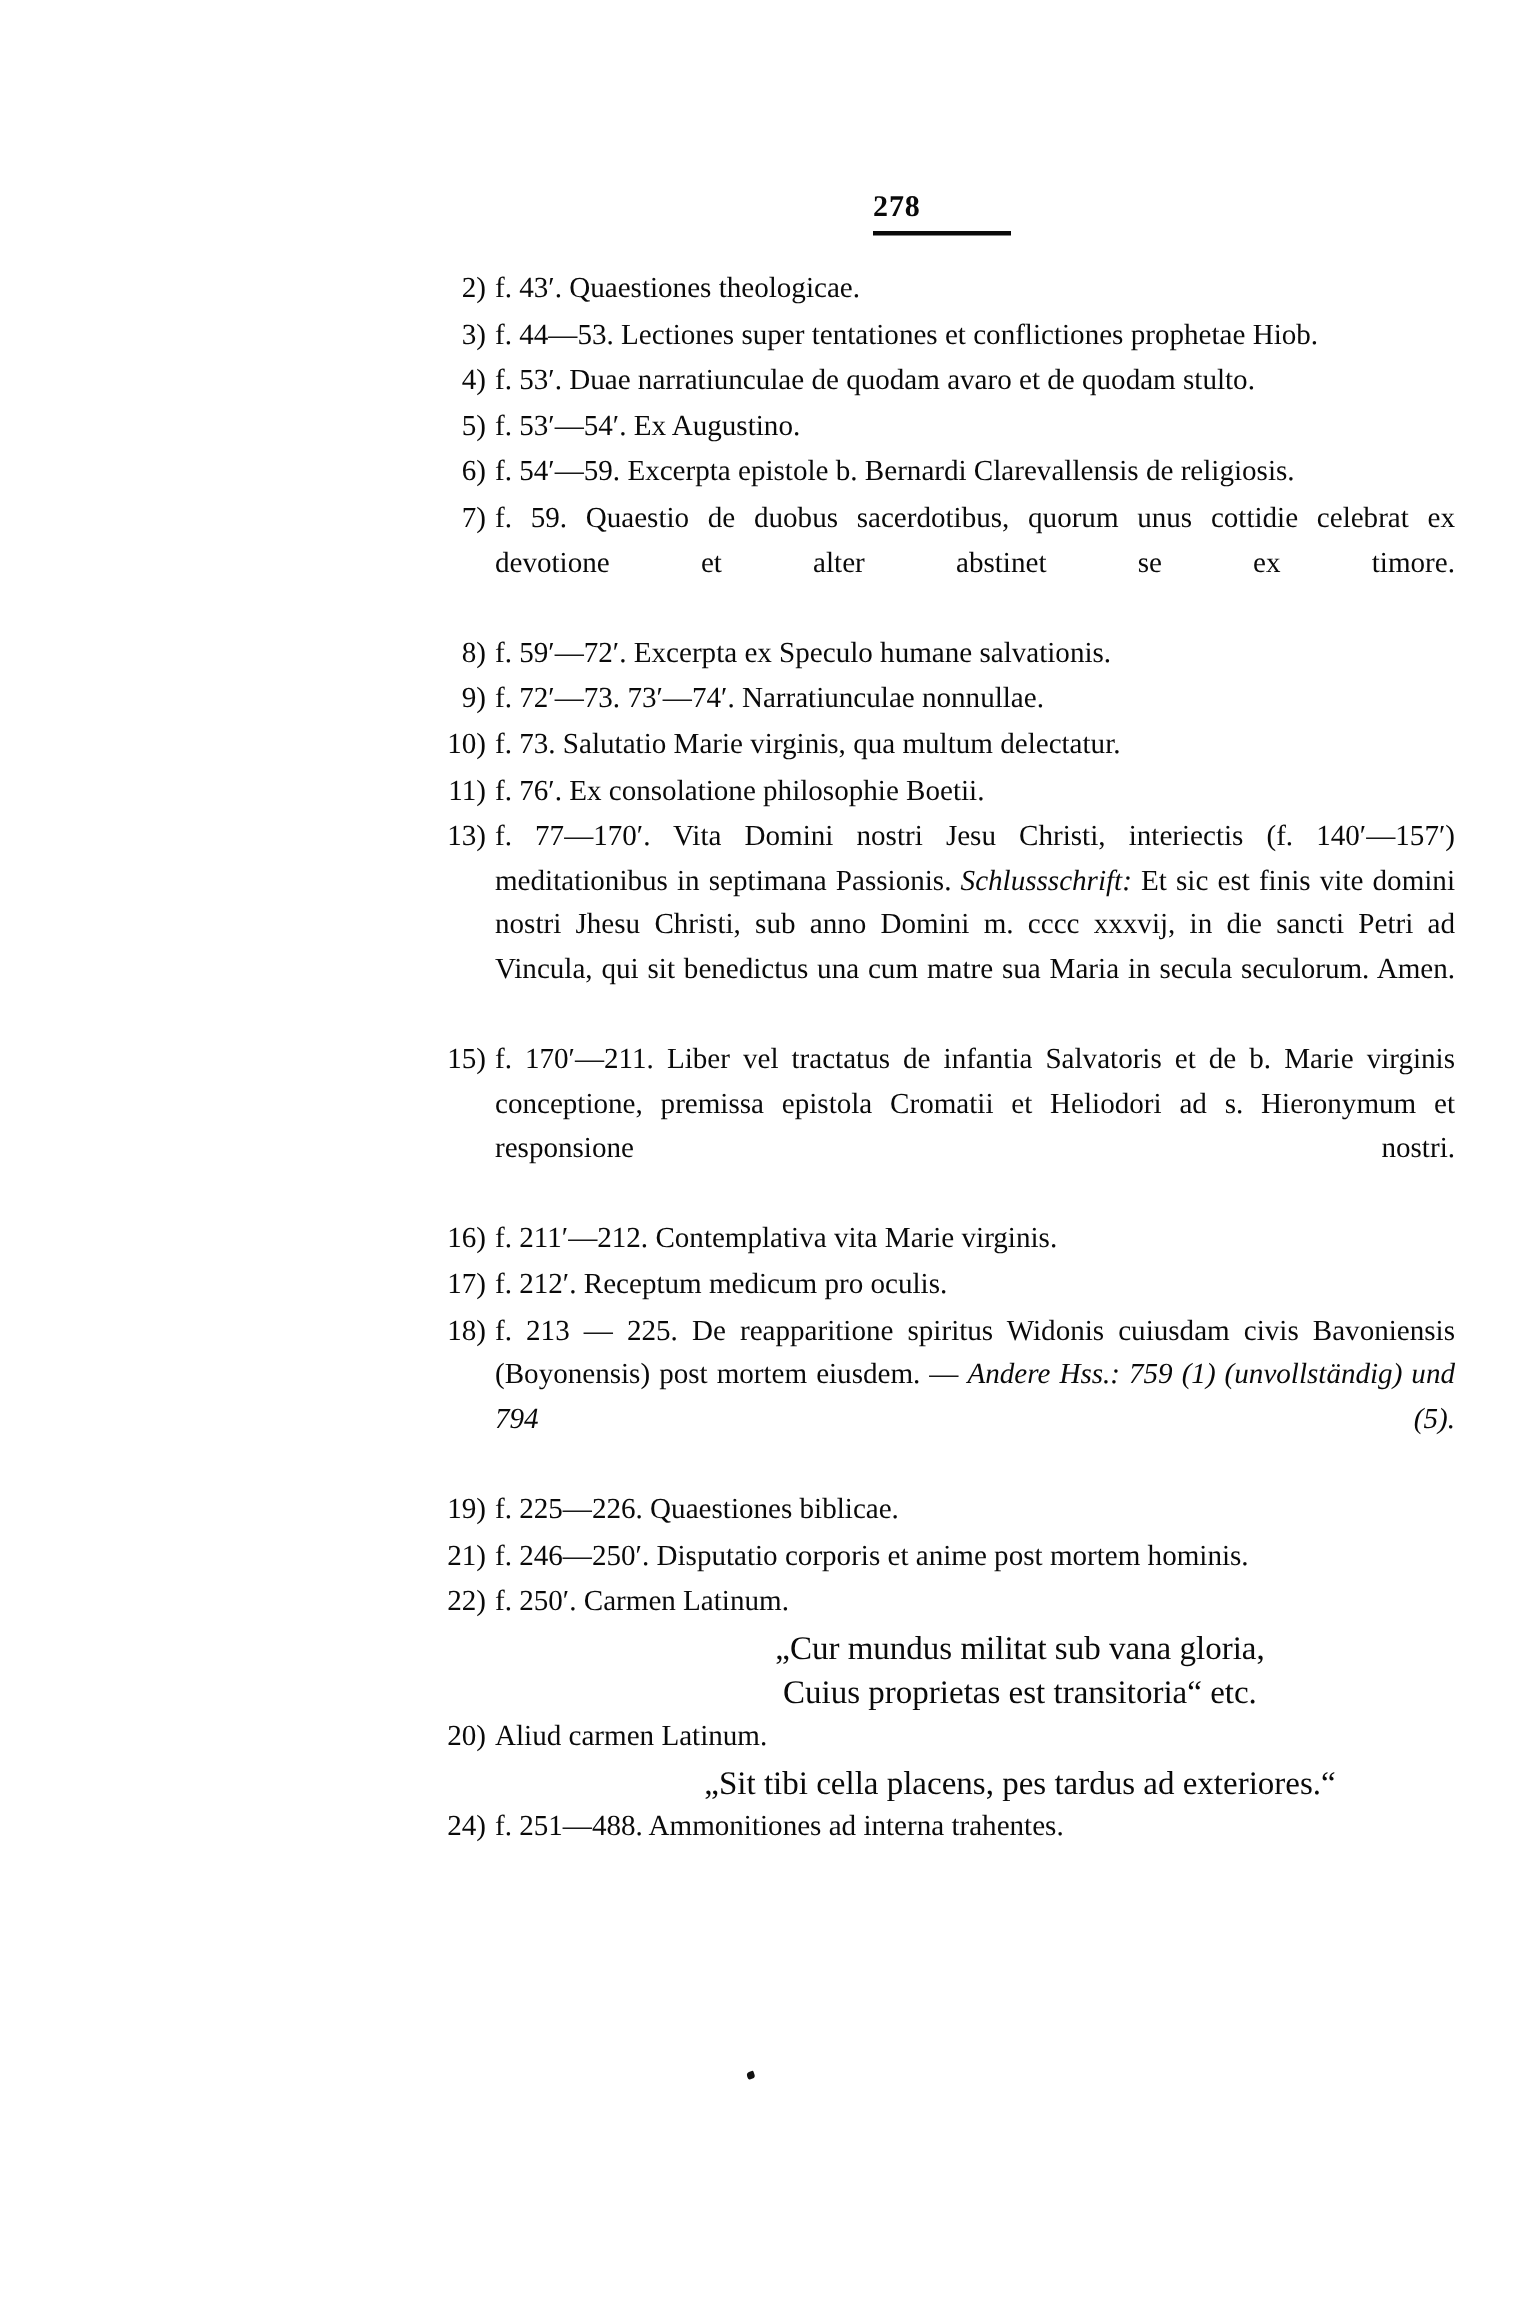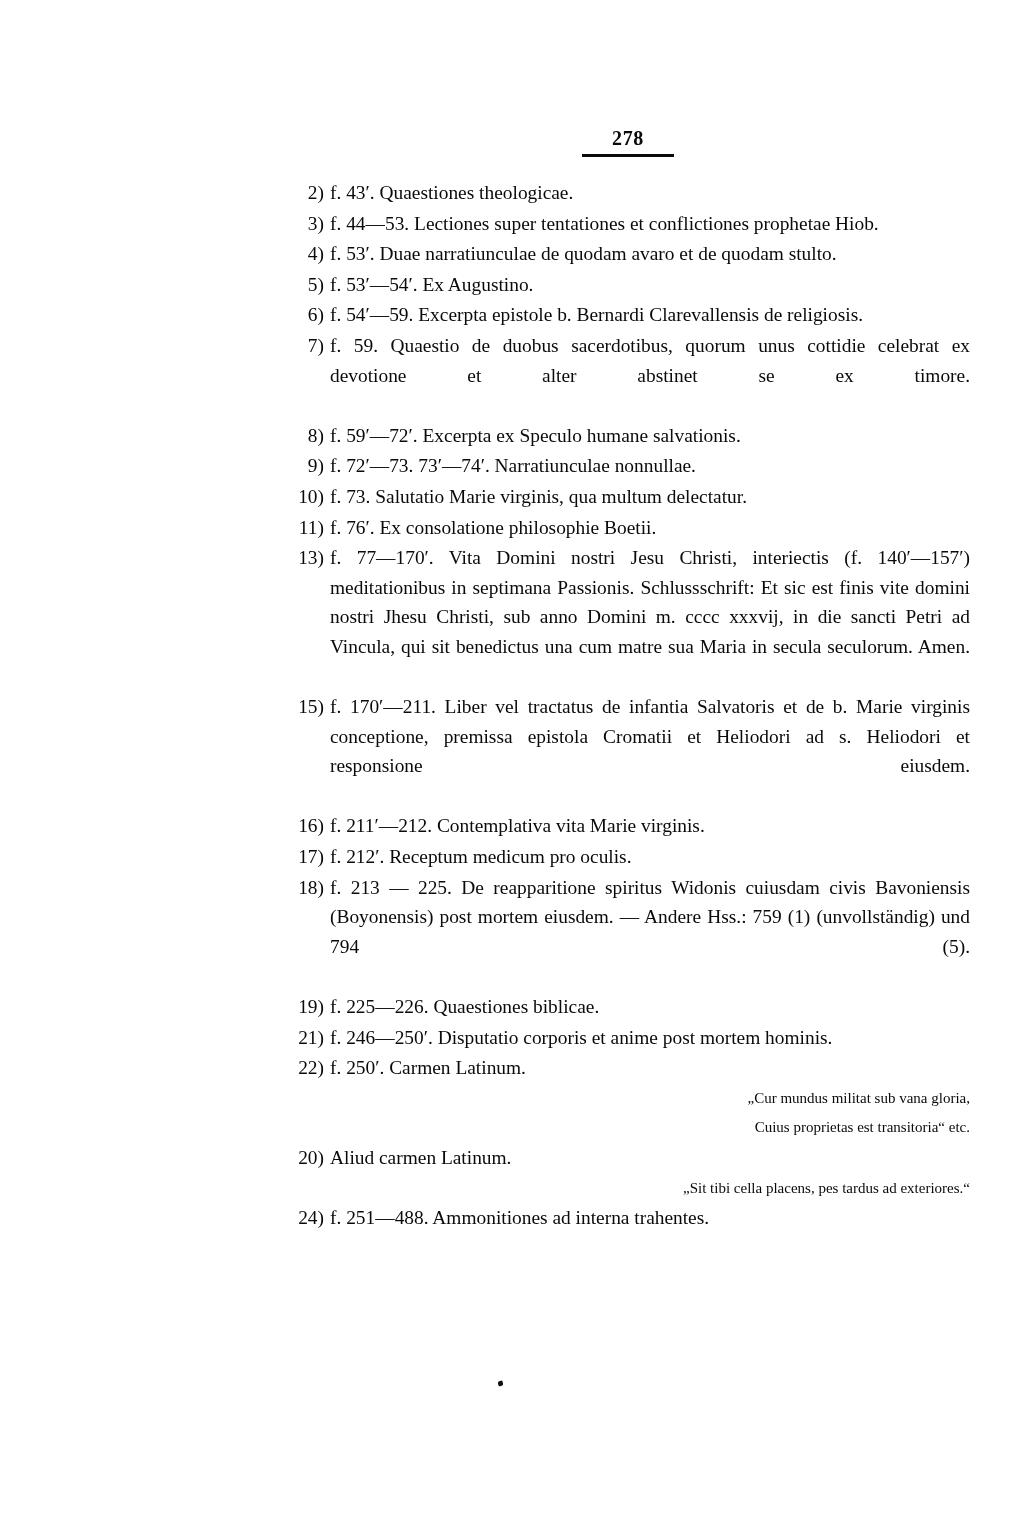--- a/index.html
+++ b/index.html
@@ -37,21 +37,21 @@
     display: inline-block;
     position: relative;
     left: 116px;
   }
   .folio-number {
     font-size: 20px;
     font-weight: bold;
     letter-spacing: 0.6px;
     line-height: 1;
     display: block;
-    text-align: center;
+    text-align: left;
   }
   .folio-rule {
     display: block;
     width: 92px;
     height: 3px;
     background: #0a0a0a;
     margin: 6px auto 0 auto;
   }
 
   
@@ -89,29 +89,29 @@
     content: "";
     display: inline-block;
     width: 100%;
   }
   .entry.nojust {
     text-align: left;
   }
   .entry.nojust .body::after { display: none; }
 
   b, .b { font-weight: normal; }
-  i, .i { }
+  i, .i { font-style: italic; }
 
   .verse {
     position: relative;
     margin: 0;
     padding-left: 104px;
-    font-size: 15px;
+    font-size: 22px;
     line-height: 29.6px;
-    text-align: right;
+    text-align: center;
     white-space: nowrap;
   }
 
   
   .speck {
     position: absolute;
     left: 498px;
     top: 1381px;
     width: 5px;
     height: 5px;
@@ -172,21 +172,21 @@
       <p class="entry nojust">
         <span class="marker">11)</span>
         <span class="body"><span>f. 76′. Ex consolatione philosophie Boetii.</span></span>
       </p>
       <p class="entry">
         <span class="marker">13)</span>
         <span class="body"><span class="b">f. 77—170′. Vita Domini nostri Jesu Christi, </span><span>interiectis (f. 140′—157′) meditationibus in septimana Passionis. </span><span class="i">Schlussschrift:</span><span> Et sic est finis vite domini nostri Jhesu Christi, sub anno Domini m. cccc xxxvij, in die sancti Petri ad Vincula, qui sit benedictus una cum matre sua Maria in secula seculorum. Amen.</span></span>
       </p>
       <p class="entry">
         <span class="marker">15)</span>
-        <span class="body"><span class="b">f. 170′—211. Liber vel tractatus de infantia Salvatoris et de b. Marie virginis conceptione,</span><span> premissa epistola Cromatii et Heliodori ad s. Heliodori et responsione eiusdem.</span></span>
+        <span class="body"><span class="b">f. 170′—211. Liber vel tractatus de infantia Salvatoris et de b. Marie virginis conceptione,</span><span> premissa epistola Cromatii et Heliodori ad s. Hieronymum et responsione nostri.</span></span>
       </p>
       <p class="entry nojust">
         <span class="marker">16)</span>
         <span class="body"><span>f. 211′—212. Contemplativa vita Marie virginis.</span></span>
       </p>
       <p class="entry nojust">
         <span class="marker">17)</span>
         <span class="body"><span>f. 212′. Receptum medicum pro oculis.</span></span>
       </p>
       <p class="entry">

